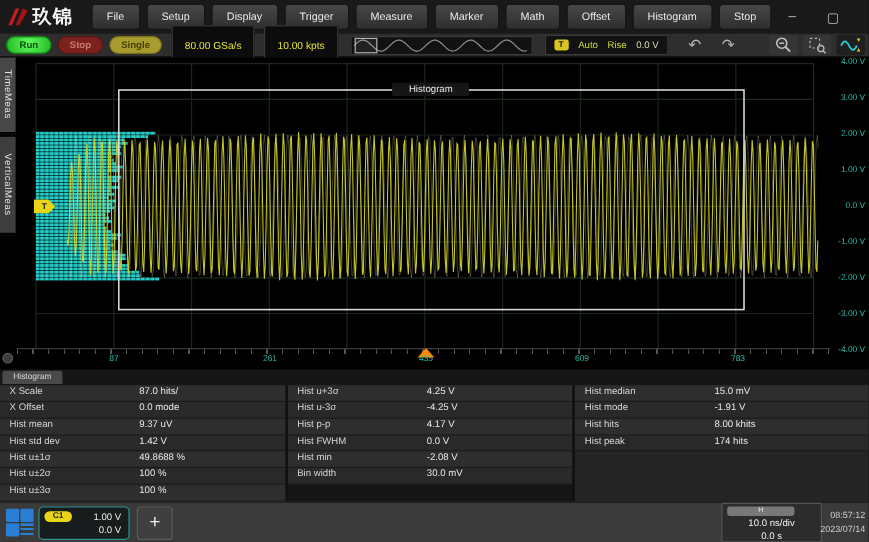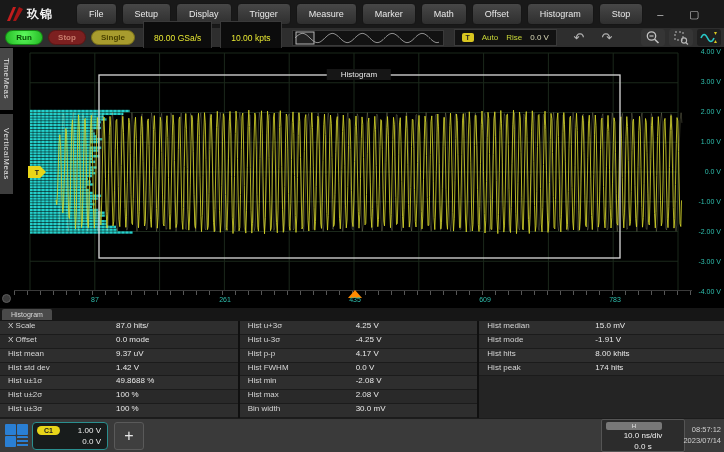--- a/index.html
+++ b/index.html
@@ -3,21 +3,21 @@
 <meta charset="utf-8">
 <style>
   html,body{margin:0;padding:0}
   body{width:724px;height:452px;position:relative;background:#101010;overflow:hidden;
        font-family:"Liberation Sans",sans-serif;color:#ddd;-webkit-font-smoothing:antialiased}
   .abs{position:absolute}
 
   
   .titlebar{left:0;top:0;width:724px;height:28px;background:#191919;display:flex;align-items:center;box-sizing:border-box}
   .logo{display:flex;align-items:center;gap:3px;padding-left:6px;min-width:64px}
-  .logo-text{color:#f4f4f4;font-weight:bold;font-size:12px;letter-spacing:1px}
+  .logo-text{color:#f4f4f4;font-weight:bold;font-size:16px;letter-spacing:1px}
   .menu{display:flex;gap:5px;margin-left:6px}
   .menu-btn{height:20px;padding:0 12px;background:linear-gradient(#474747,#2f2f2f);border:1px solid #161616;
             border-radius:4px;color:#e9e9e9;font-size:9px;display:flex;align-items:center;cursor:default}
   .wincontrols{margin-left:auto;display:flex;gap:0;padding-right:4px}
   .winbtn{width:34px;height:24px;display:flex;align-items:center;justify-content:center;color:#c2c2c2;font-size:11px}
 
   
   .toolbar{left:0;top:28px;width:724px;height:20px;background:#2e2e2e;display:flex;align-items:center;box-sizing:border-box;border-bottom:1px solid #000}
   .pill{height:15px;border-radius:8px;display:flex;align-items:center;justify-content:center;font-size:8px;font-weight:bold;margin-left:5px;box-sizing:border-box}
   .pill.run{width:38px;background:radial-gradient(circle at 50% 35%,#5dfa5d,#22b822);color:#064d06;border:1px solid #128a12}
@@ -316,24 +316,20 @@
         </div>
       <div class="mrow">
           <span class="mlabel">Hist FWHM</span>
           <span class="mvalue">0.0 V</span>
         </div>
       <div class="mrow">
           <span class="mlabel">Hist min</span>
           <span class="mvalue">-2.08 V</span>
         </div>
       <div class="mrow">
-          <span class="mlabel">Hist max</span>
-          <span class="mvalue">2.08 V</span>
-        </div>
-      <div class="mrow">
           <span class="mlabel">Bin width</span>
           <span class="mvalue">30.0 mV</span>
         </div>
     </div>
     <div class="mcol c3">
       <div class="mrow">
           <span class="mlabel">Hist median</span>
           <span class="mvalue">15.0 mV</span>
         </div>
       <div class="mrow">

